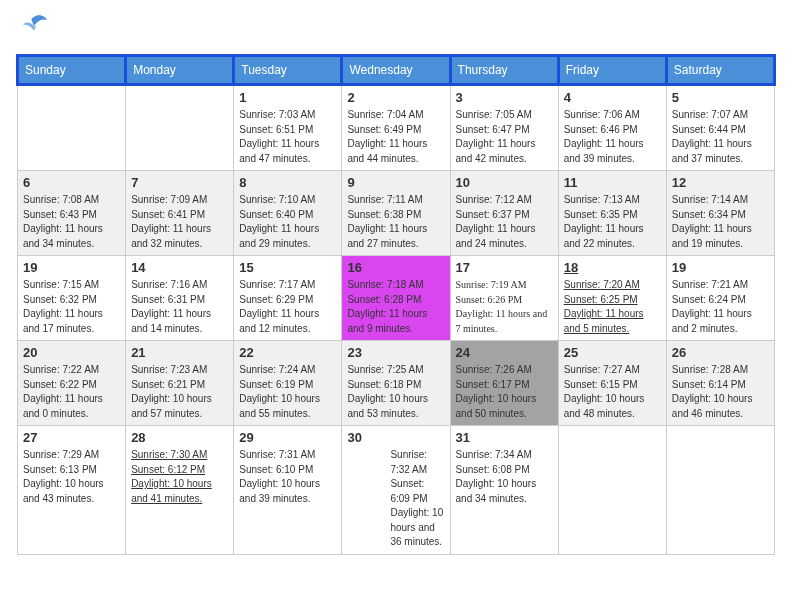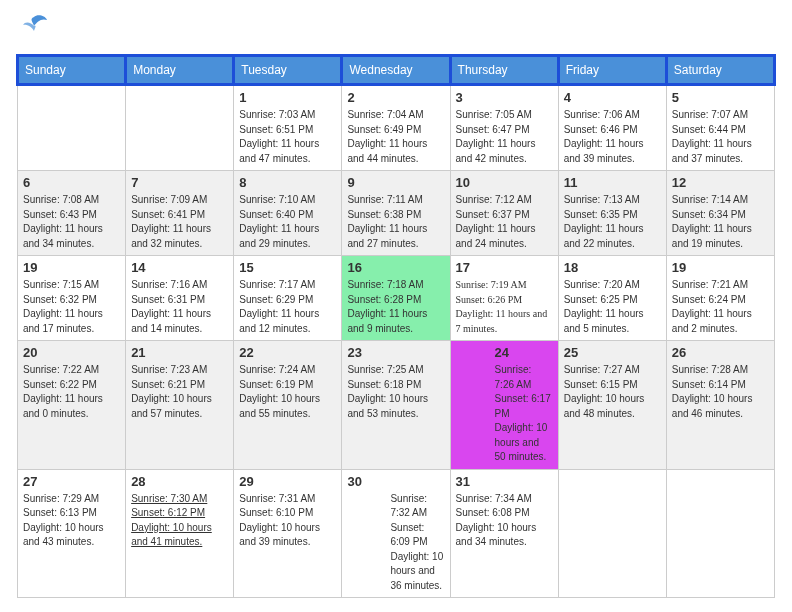--- a/index.html
+++ b/index.html
@@ -201,33 +201,33 @@
           <div class="cell-content" style="white-space: pre-line;">Sunrise: 7:16 AM
 Sunset: 6:31 PM
 Daylight: 11 hours and 14 minutes.</div>
         </td>
         <td style="background-color: rgb(255, 255, 255); border-radius: 28px;">
           <span class="day-num">15</span>
           <div class="cell-content" style="white-space: pre-line;">Sunrise: 7:17 AM
 Sunset: 6:29 PM
 Daylight: 11 hours and 12 minutes.</div>
         </td>
-        <td style="background-color: #86efac; margin-left: 40px;">
+        <td style="background-color: #d946ef; margin-left: 40px;">
           <span class="day-num">16</span>
           <div class="cell-content" style="white-space: pre-line;">Sunrise: 7:18 AM
 Sunset: 6:28 PM
 Daylight: 11 hours and 9 minutes.</div>
         </td>
         <td style="background-color: rgb(255, 255, 255);">
           <span class="day-num">17</span>
           <div class="cell-content" style="white-space: pre-line; font-family: Liberation Serif, serif;">Sunrise: 7:19 AM
 Sunset: 6:26 PM
 Daylight: 11 hours and 7 minutes.</div>
         </td>
-        <td style="background-color: rgb(255, 255, 255);">
+        <td style="background-color: rgb(255, 255, 255); text-decoration: underline;">
           <span class="day-num">18</span>
           <div class="cell-content" style="white-space: pre-line;">Sunrise: 7:20 AM
 Sunset: 6:25 PM
 Daylight: 11 hours and 5 minutes.</div>
         </td>
         <td style="background-color: rgb(255, 255, 255);">
           <span class="day-num">19</span>
           <div class="cell-content" style="white-space: pre-line;">Sunrise: 7:21 AM
 Sunset: 6:24 PM
 Daylight: 11 hours and 2 minutes.</div>
@@ -251,21 +251,21 @@
           <div class="cell-content" style="white-space: pre-line;">Sunrise: 7:24 AM
 Sunset: 6:19 PM
 Daylight: 10 hours and 55 minutes.</div>
         </td>
         <td style="background-color: rgb(240, 240, 240);">
           <span class="day-num">23</span>
           <div class="cell-content" style="white-space: pre-line;">Sunrise: 7:25 AM
 Sunset: 6:18 PM
 Daylight: 10 hours and 53 minutes.</div>
         </td>
-        <td style="background-color: #d946ef; padding-left: 44px;">
+        <td style="background-color: #a3a3a3;">
           <span class="day-num">24</span>
           <div class="cell-content" style="white-space: pre-line;">Sunrise: 7:26 AM
 Sunset: 6:17 PM
 Daylight: 10 hours and 50 minutes.</div>
         </td>
         <td style="background-color: rgb(240, 240, 240);">
           <span class="day-num">25</span>
           <div class="cell-content" style="white-space: pre-line;">Sunrise: 7:27 AM
 Sunset: 6:15 PM
 Daylight: 10 hours and 48 minutes.</div>

